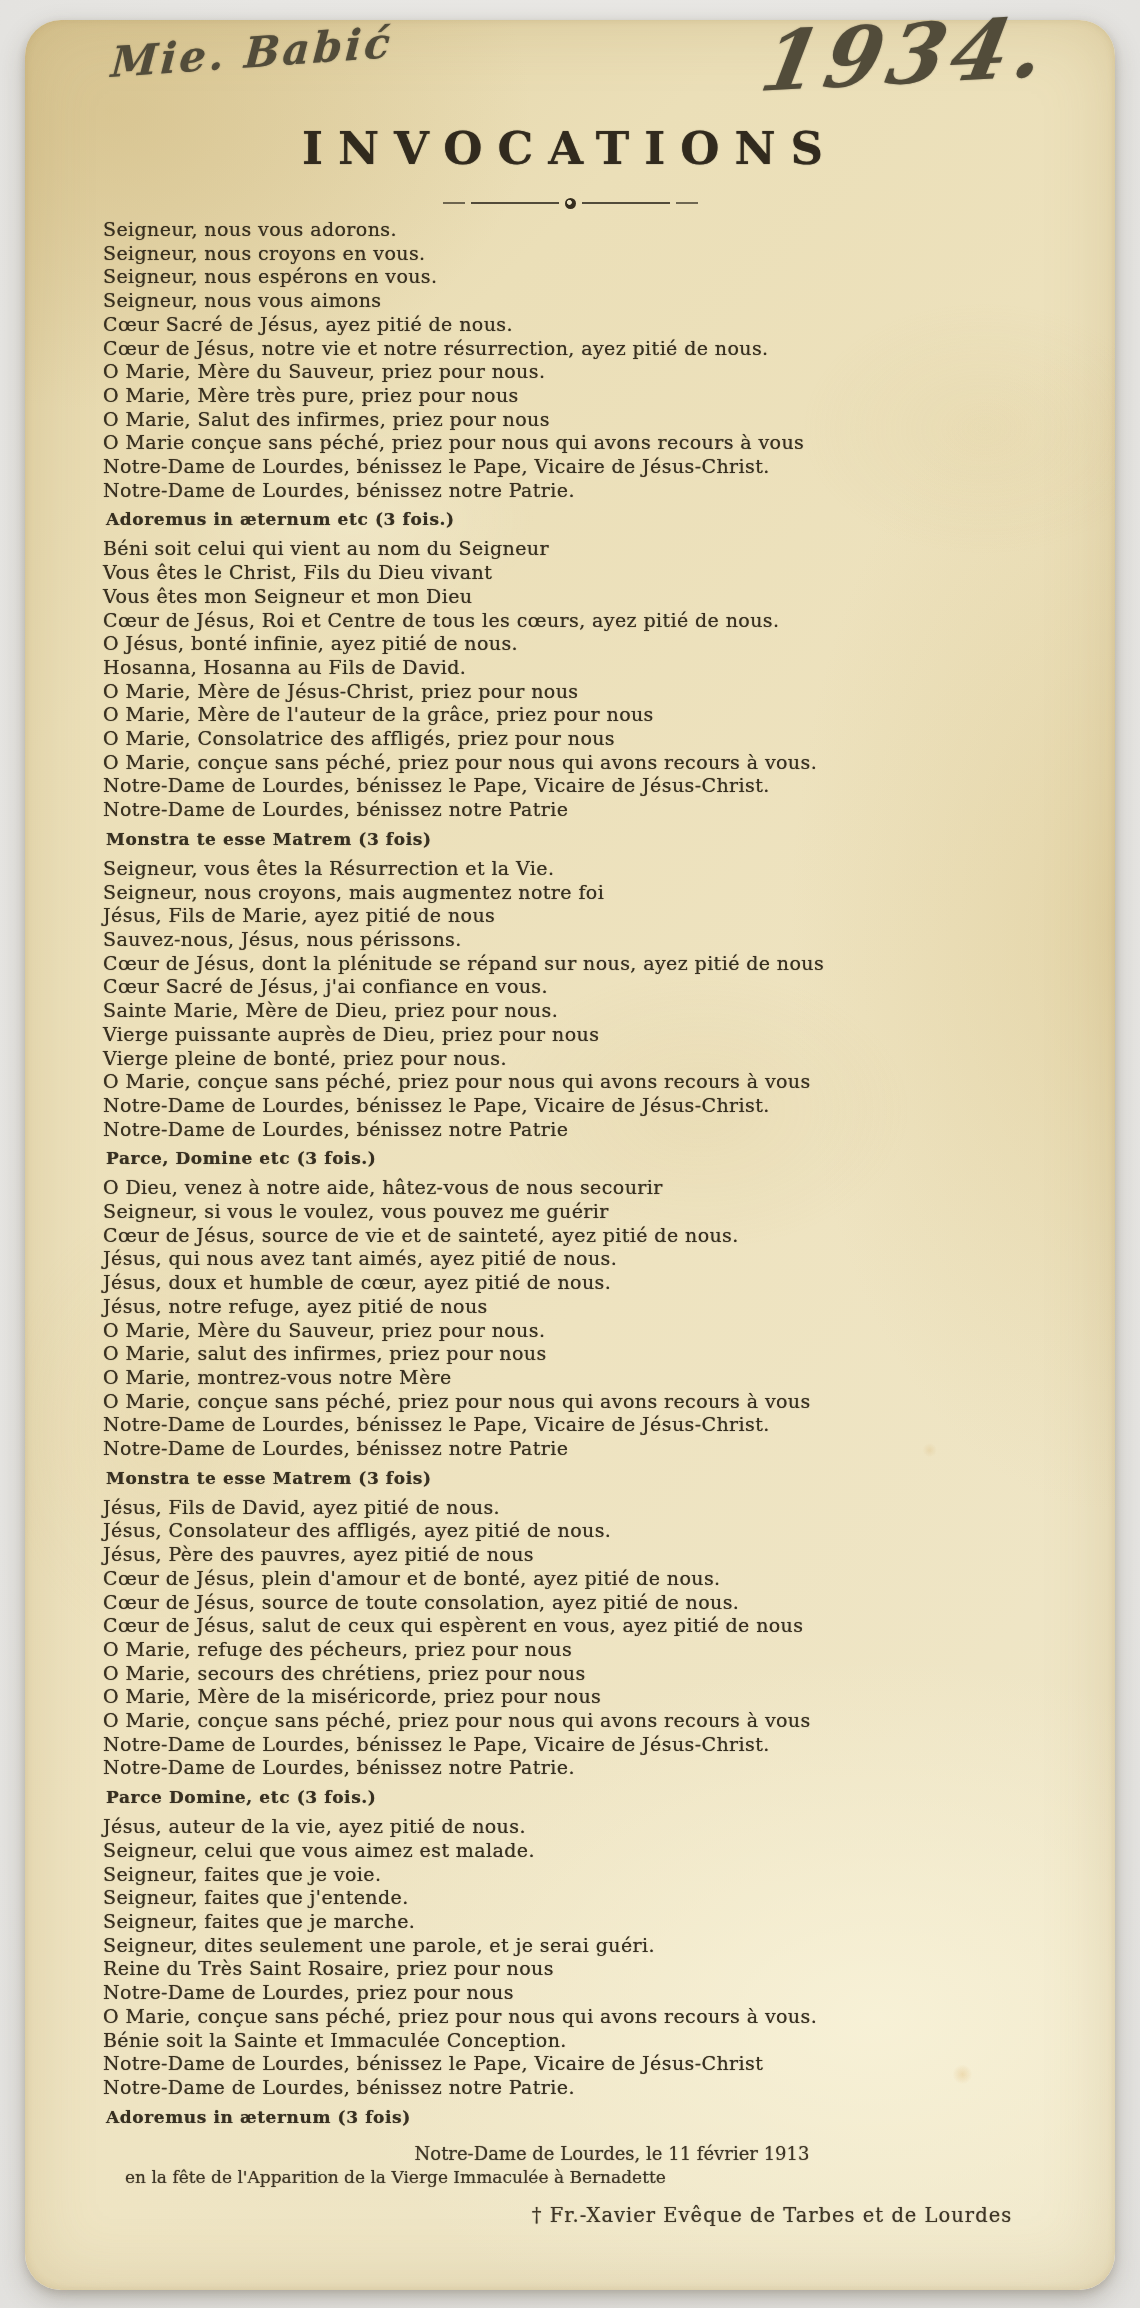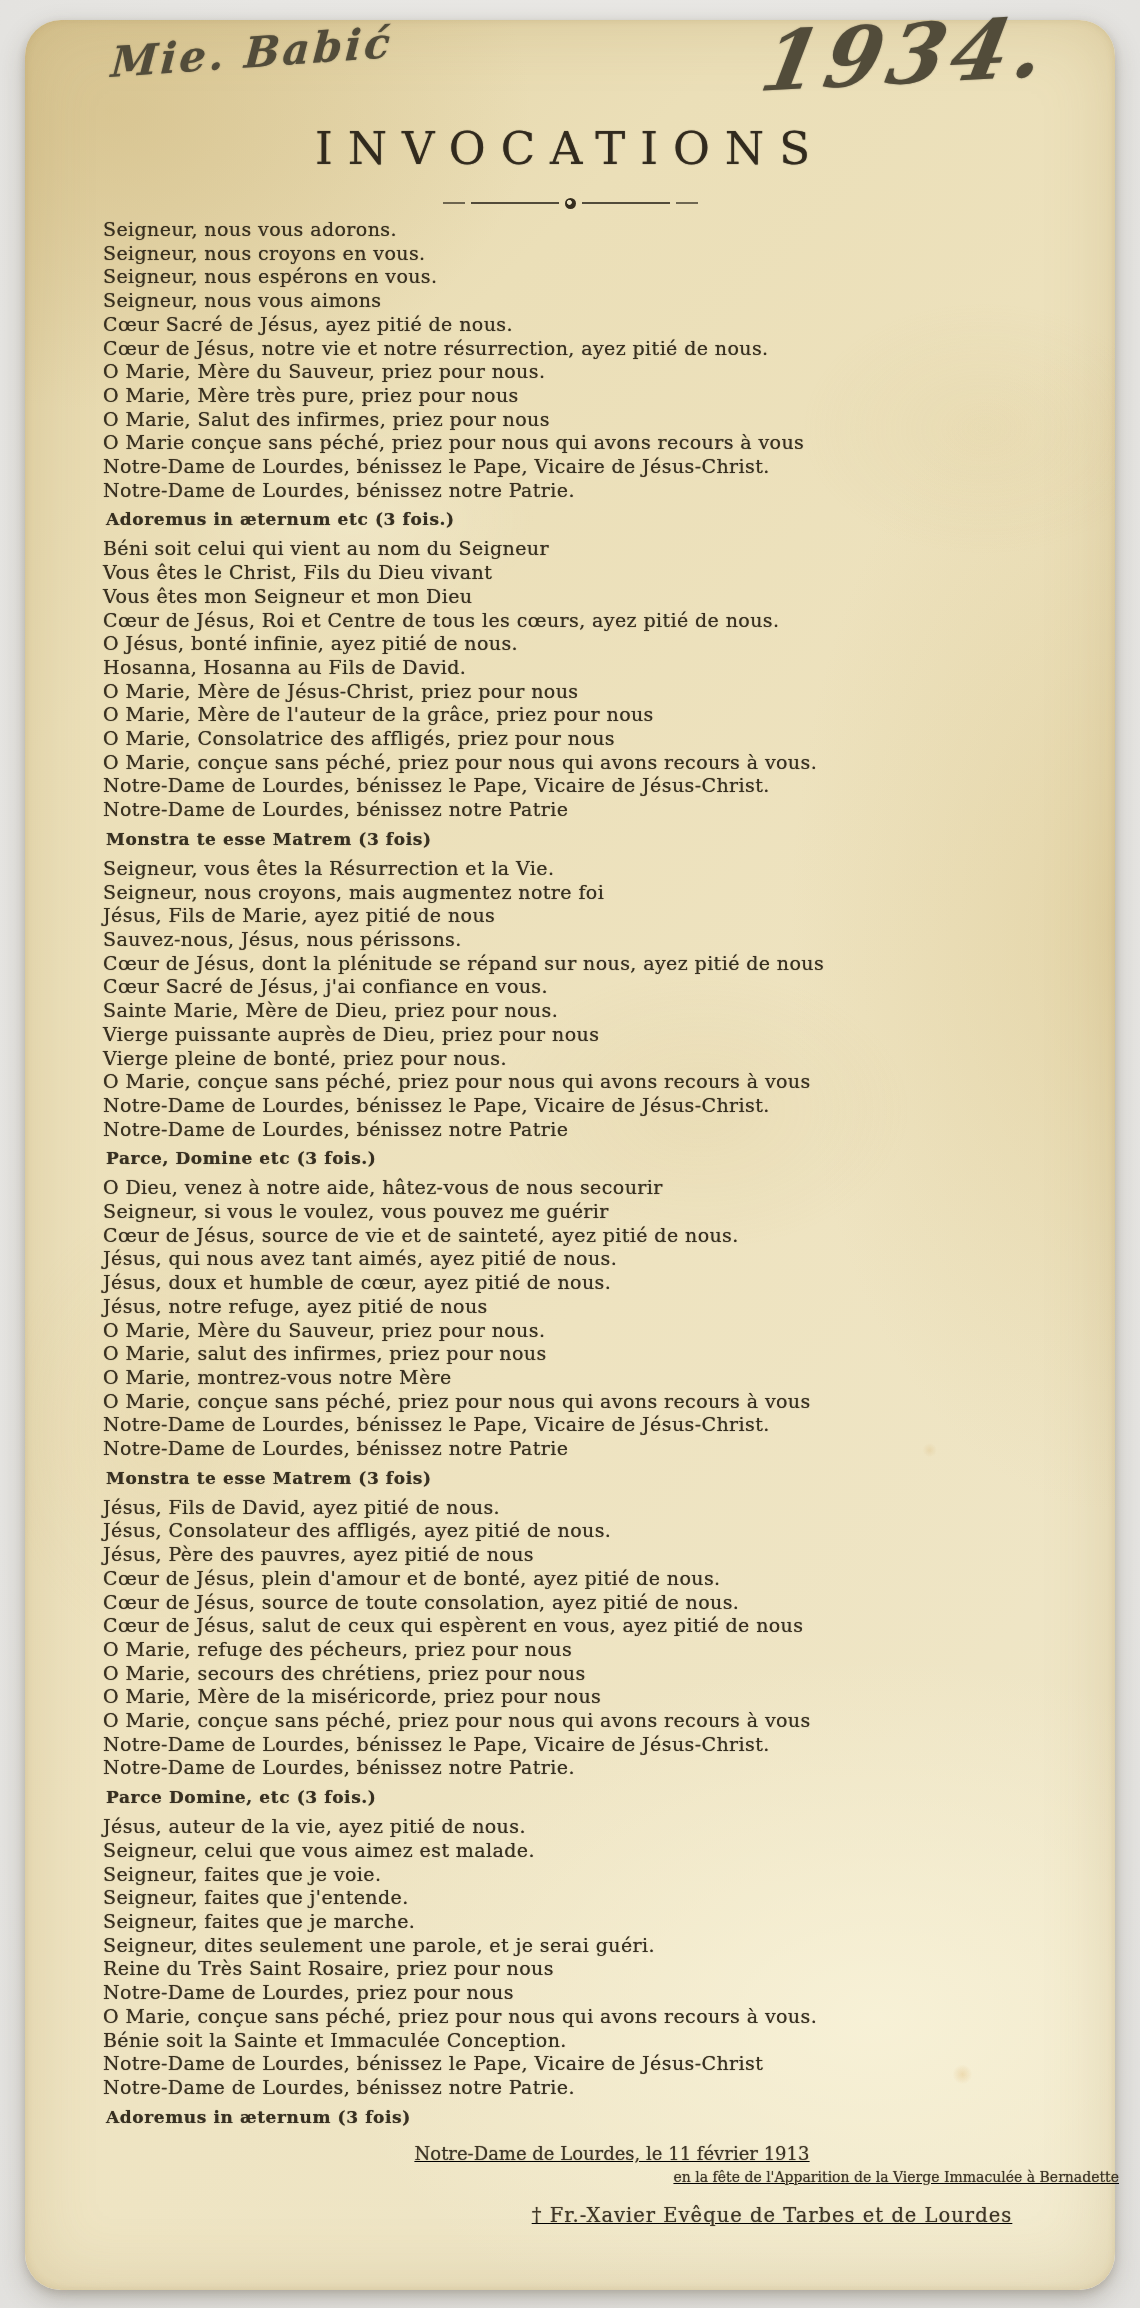--- a/index.html
+++ b/index.html
@@ -37,42 +37,42 @@
   
   .hand{position:absolute;color:#524c3a;font-style:italic;
     text-shadow:0 0 1.5px rgba(70,64,50,.55);white-space:nowrap;}
   .hand-name{left:86px;top:8px;font-size:42px;font-weight:bold;
     letter-spacing:3px;transform:rotate(-4deg) skewX(-8deg);}
   .hand-year{left:738px;top:-14px;font-size:82px;font-weight:bold;
     letter-spacing:6px;transform:rotate(-3deg) skewX(-14deg);}
   
   .title{position:absolute;left:0;right:0;top:102px;text-align:center;
     font-size:45px;letter-spacing:15px;color:rgba(44,38,26,.88);
-    text-shadow:0 0 1px rgba(44,38,26,.8);font-weight:400;}
+    text-shadow:0 0 1px rgba(44,38,26,.8);font-weight:700;}
   .ornament{position:absolute;left:0;right:0;top:176px;height:14px;
     display:flex;align-items:center;justify-content:center;gap:6px;}
   .orn-dash{width:22px;height:2px;background:rgba(44,38,26,.65);}
   .orn-line{width:88px;height:2.5px;background:rgba(44,38,26,.8);}
   .orn-knot{width:11px;height:11px;border-radius:50%;
     background:radial-gradient(circle at 40% 40%, #efe6c6 0%, #efe6c6 22%, #352d1e 30%, #352d1e 100%);}
   
   .body-block{position:absolute;left:78px;right:18px;top:198px;}
   .prayer-line{
     margin:0;font-size:19px;line-height:23.7px;letter-spacing:.4px;
     color:rgba(50,42,27,.87);text-shadow:0 0 .8px rgba(50,42,27,.85);
     white-space:nowrap;}
   .rubric-line{
     margin:6px 0 7px 3px;font-size:17px;line-height:22px;
     font-weight:600;letter-spacing:.6px;color:rgba(48,40,26,.84);
     text-shadow:0 0 .8px rgba(48,40,26,.8);}
   
-  .footer{margin-top:14px;text-decoration:underline;}
+  .footer{margin-top:14px;}
   .footer p{margin:0;color:rgba(52,44,29,.82);text-shadow:0 0 .9px rgba(52,44,29,.8);}
   .footer-dateline{font-size:18px;line-height:24px;text-align:center;transform:translateX(12px);}
-  .footer-feast{font-size:14px;line-height:23px;text-align:right;transform:translateX(22px);}
+  .footer-feast{font-size:17px;line-height:23px;text-align:left;transform:translateX(22px);}
   .footer-signature{font-size:19.5px;line-height:24px;margin-top:15px !important;
     text-align:center;transform:translateX(172px);letter-spacing:1px;}
 </style>
 </head>
 <body>
 
 <div class="scene-bg"></div>
 
 <div class="card">
   <div class="texture"></div>

